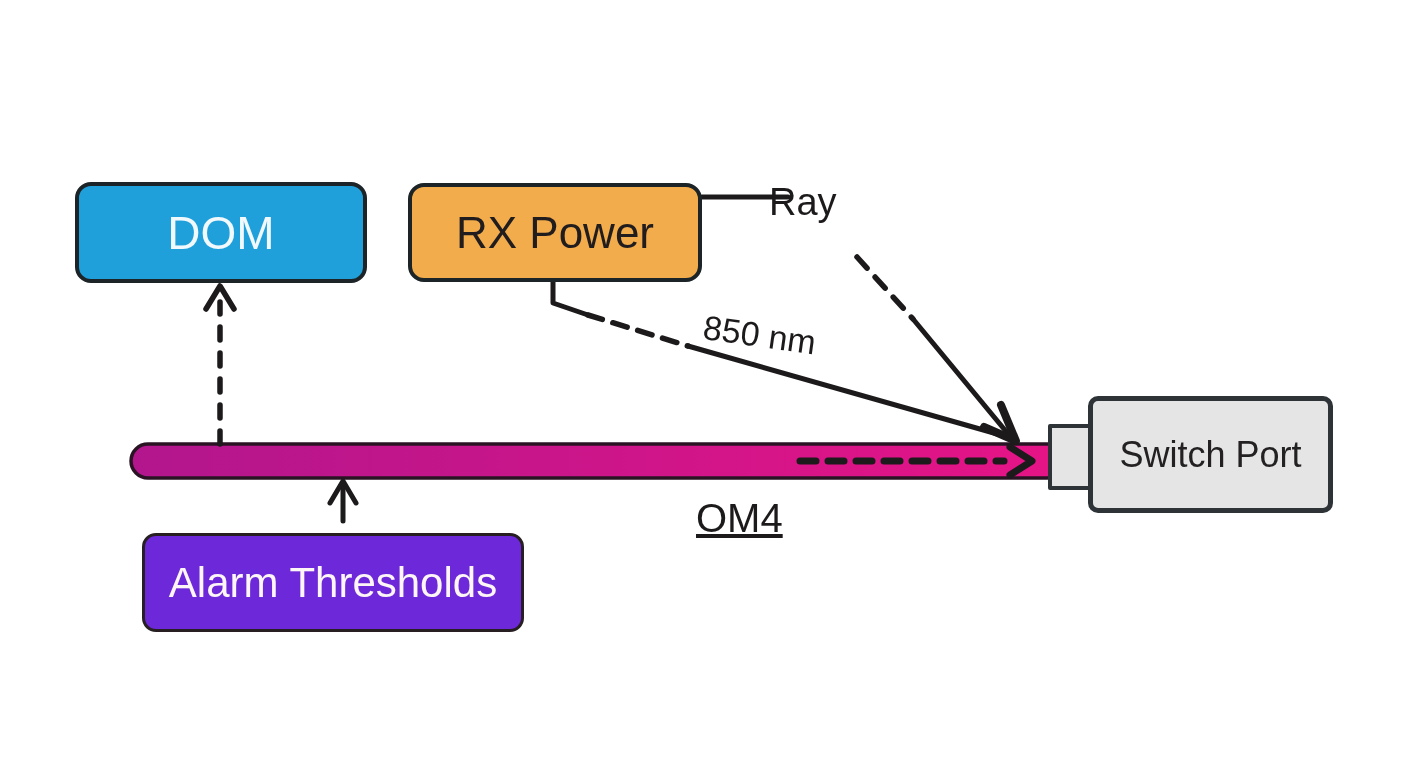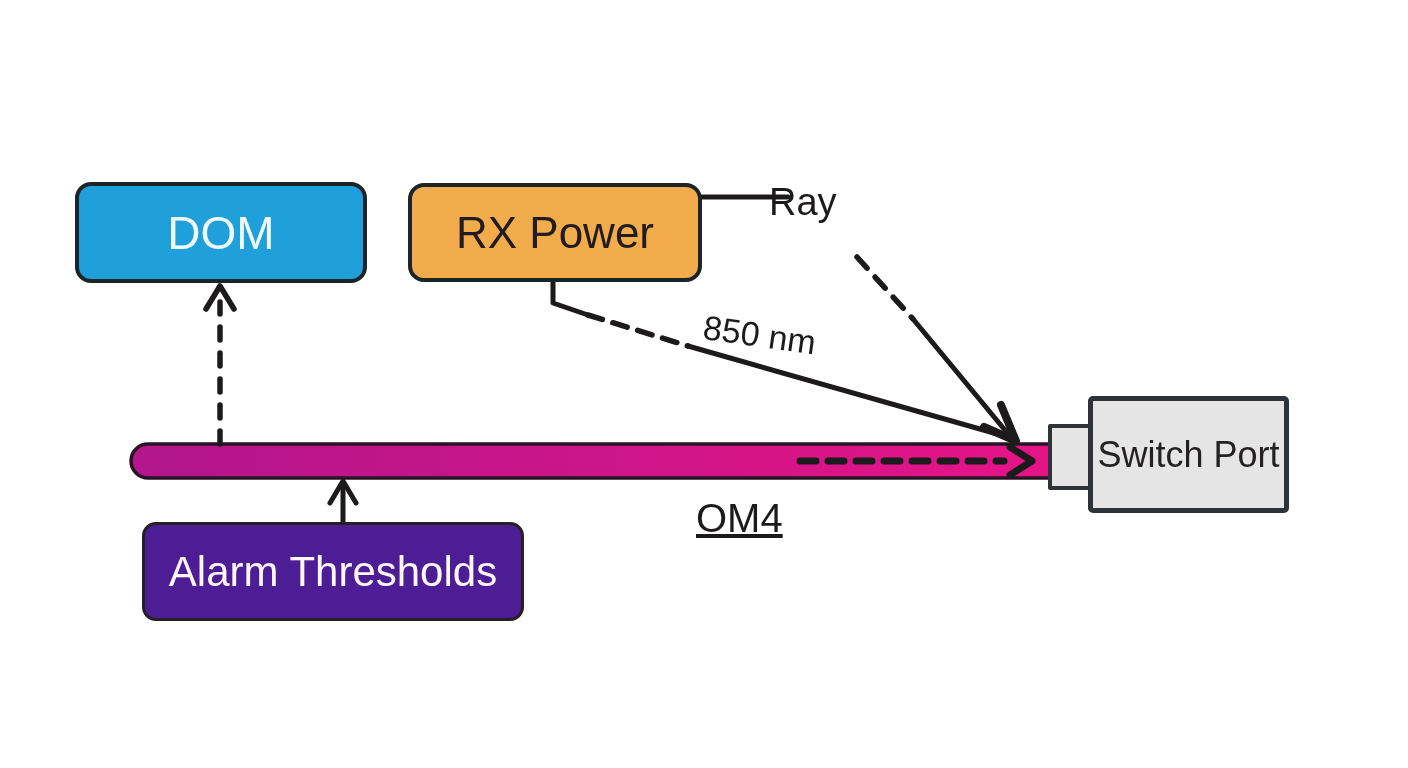--- a/index.html
+++ b/index.html
@@ -27,22 +27,22 @@
   }
   .node-rx {
     left: 408px; top: 183px; width: 294px; height: 99px;
     border-width: 4px; border-radius: 16px; font-size: 44px;
   }
   .node-alarm {
     left: 142px; top: 522px; width: 382px; height: 99px;
     border-width: 3px; border-radius: 14px; font-size: 42px;
   }
   .node-switch {
-    left: 1088px; top: 396px; width: 201px; height: 117px;
-    border-width: 5px; border-radius: 5px; font-size: 36px;
+    left: 1088px; top: 396px; width: 245px; height: 117px;
+    border-width: 5px; border-radius: 10px; font-size: 36px;
   }
   .node-connector {
     left: 1048px; top: 424px; width: 46px; height: 66px;
     border-width: 4px; border-radius: 2px;
   }
   .float-label {
     position: absolute;
     color: #1d1a1b;
     white-space: nowrap;
   }
@@ -90,21 +90,21 @@
   </svg>
 
   <div class="node node-rx" style="background: rgb(242, 172, 75); border-color: rgb(28, 36, 39);">
     <span style="color: rgb(33, 29, 30);">RX Power</span>
   </div>
 
   <div class="node node-dom" style="background: rgb(31, 160, 219); border-color: rgb(28, 36, 39);">
     <span style="color: rgb(241, 249, 253);">DOM</span>
   </div>
 
-  <div class="node node-alarm" style="background: #4c1d95; border-color: rgb(39, 31, 33);">
+  <div class="node node-alarm" style="background: #6d28d9; border-color: rgb(39, 31, 33); margin-top: 11px;">
     <span style="color: rgb(253, 246, 246);">Alarm Thresholds</span>
   </div>
 
   <div class="node node-connector" style="background: rgb(229, 229, 230); border-color: rgb(45, 51, 55);"></div>
 
   <div class="node node-switch" style="background: rgb(229, 229, 230); border-color: rgb(45, 51, 55);">
     <span style="color: rgb(36, 33, 34);">Switch Port</span>
   </div>
 
   <div class="float-label label-ray">Ray</div>

